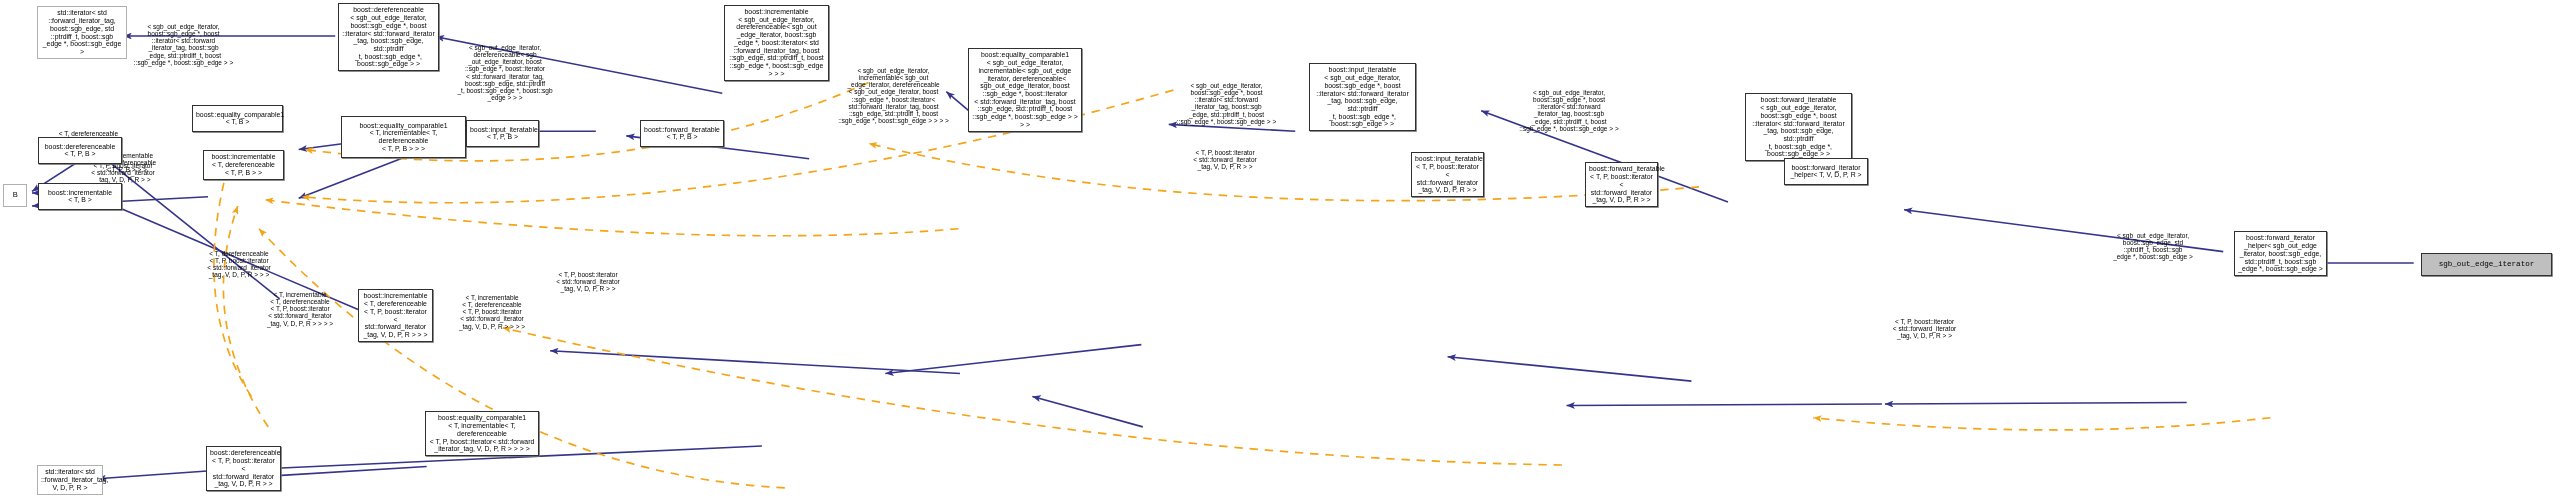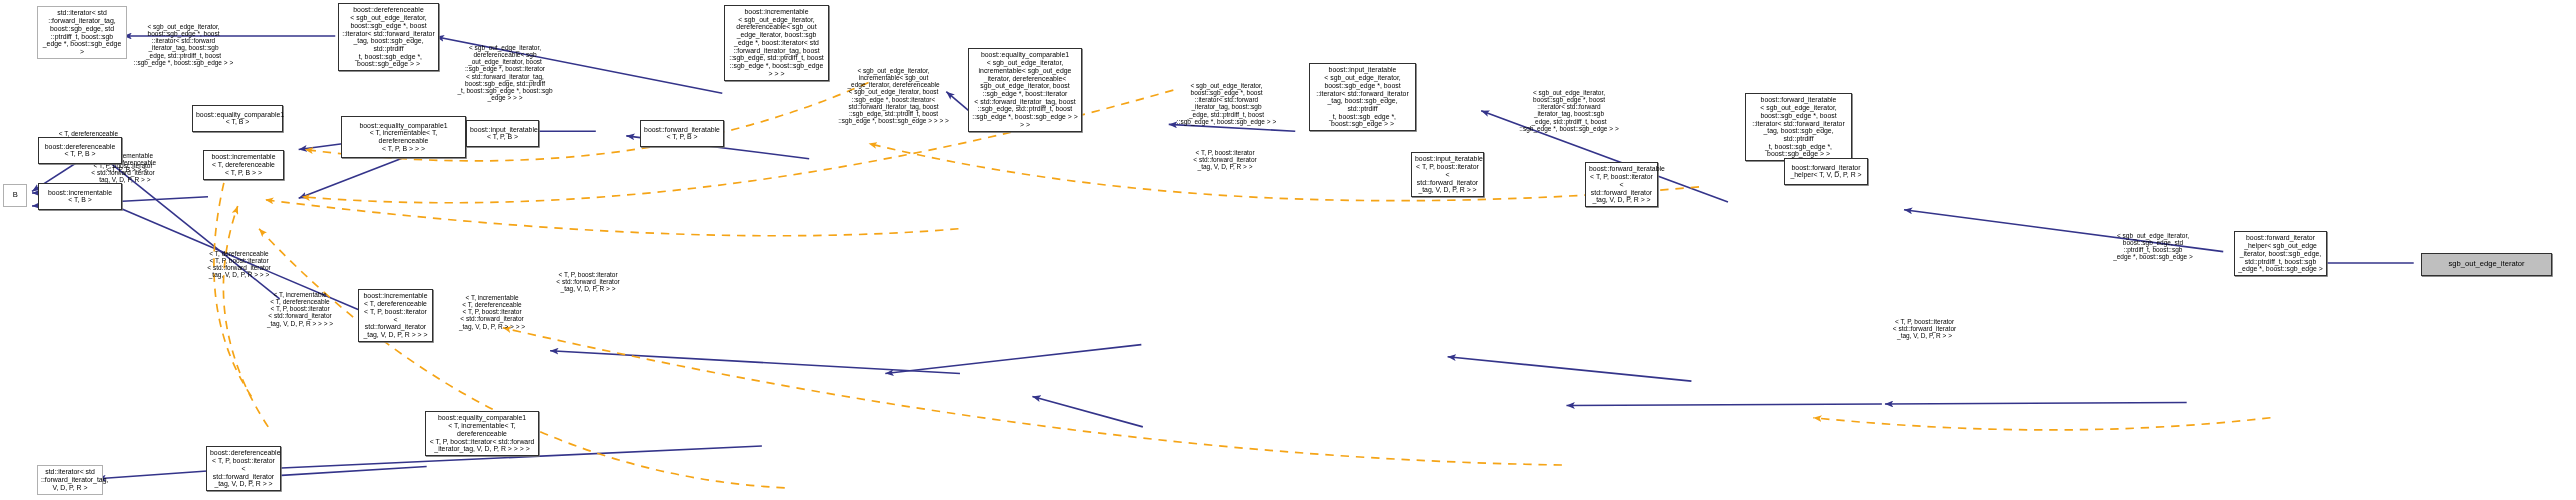--- a/index.html
+++ b/index.html
@@ -153,21 +153,21 @@
 ::iterator&lt; std::forward_iterator
 _tag, boost::sgb_edge, std::ptrdiff
 _t, boost::sgb_edge *, boost::sgb_edge &gt; &gt;</div>
 
   <div class="node solid" style="left:2234px; top:231px; width:93px; font-size:6.9px;">boost::forward_iterator
 _helper&lt; sgb_out_edge
 _iterator, boost::sgb_edge,
  std::ptrdiff_t, boost::sgb
 _edge *, boost::sgb_edge &gt;</div>
 
-  <div class="node current" style="left:2421px; top:253px; width:131px; font-size:7.6px; padding-top:6.1px; padding-bottom:6.1px;">sgb_out_edge_iterator</div>
+  <div class="node current" style="left:2421px; top:253px; width:131px; font-size:7.6px; padding-top:6.1px; padding-bottom:6.1px;font-family:Liberation Mono, monospace;">sgb_out_edge_iterator</div>
 
   <div class="node light" style="left:3px; top:184px; width:24.4px; font-size:7.6px; padding-top:6.1px; padding-bottom:6.1px;">B</div>
 
   <div class="node solid" style="left:38px; top:137px; width:84px; font-size:6.9px; padding-top:4.6px; padding-bottom:4.6px;">boost::dereferenceable
 &lt; T, P, B &gt;</div>
 
   <div class="node solid" style="left:38px; top:183px; width:84px; font-size:6.9px; padding-top:4.6px; padding-bottom:4.6px;">boost::incrementable
 &lt; T, B &gt;</div>
 
   <div class="node solid" style="left:192px; top:105px; width:91px; font-size:6.9px; padding-top:4.6px; padding-bottom:4.6px;">boost::equality_comparable1

